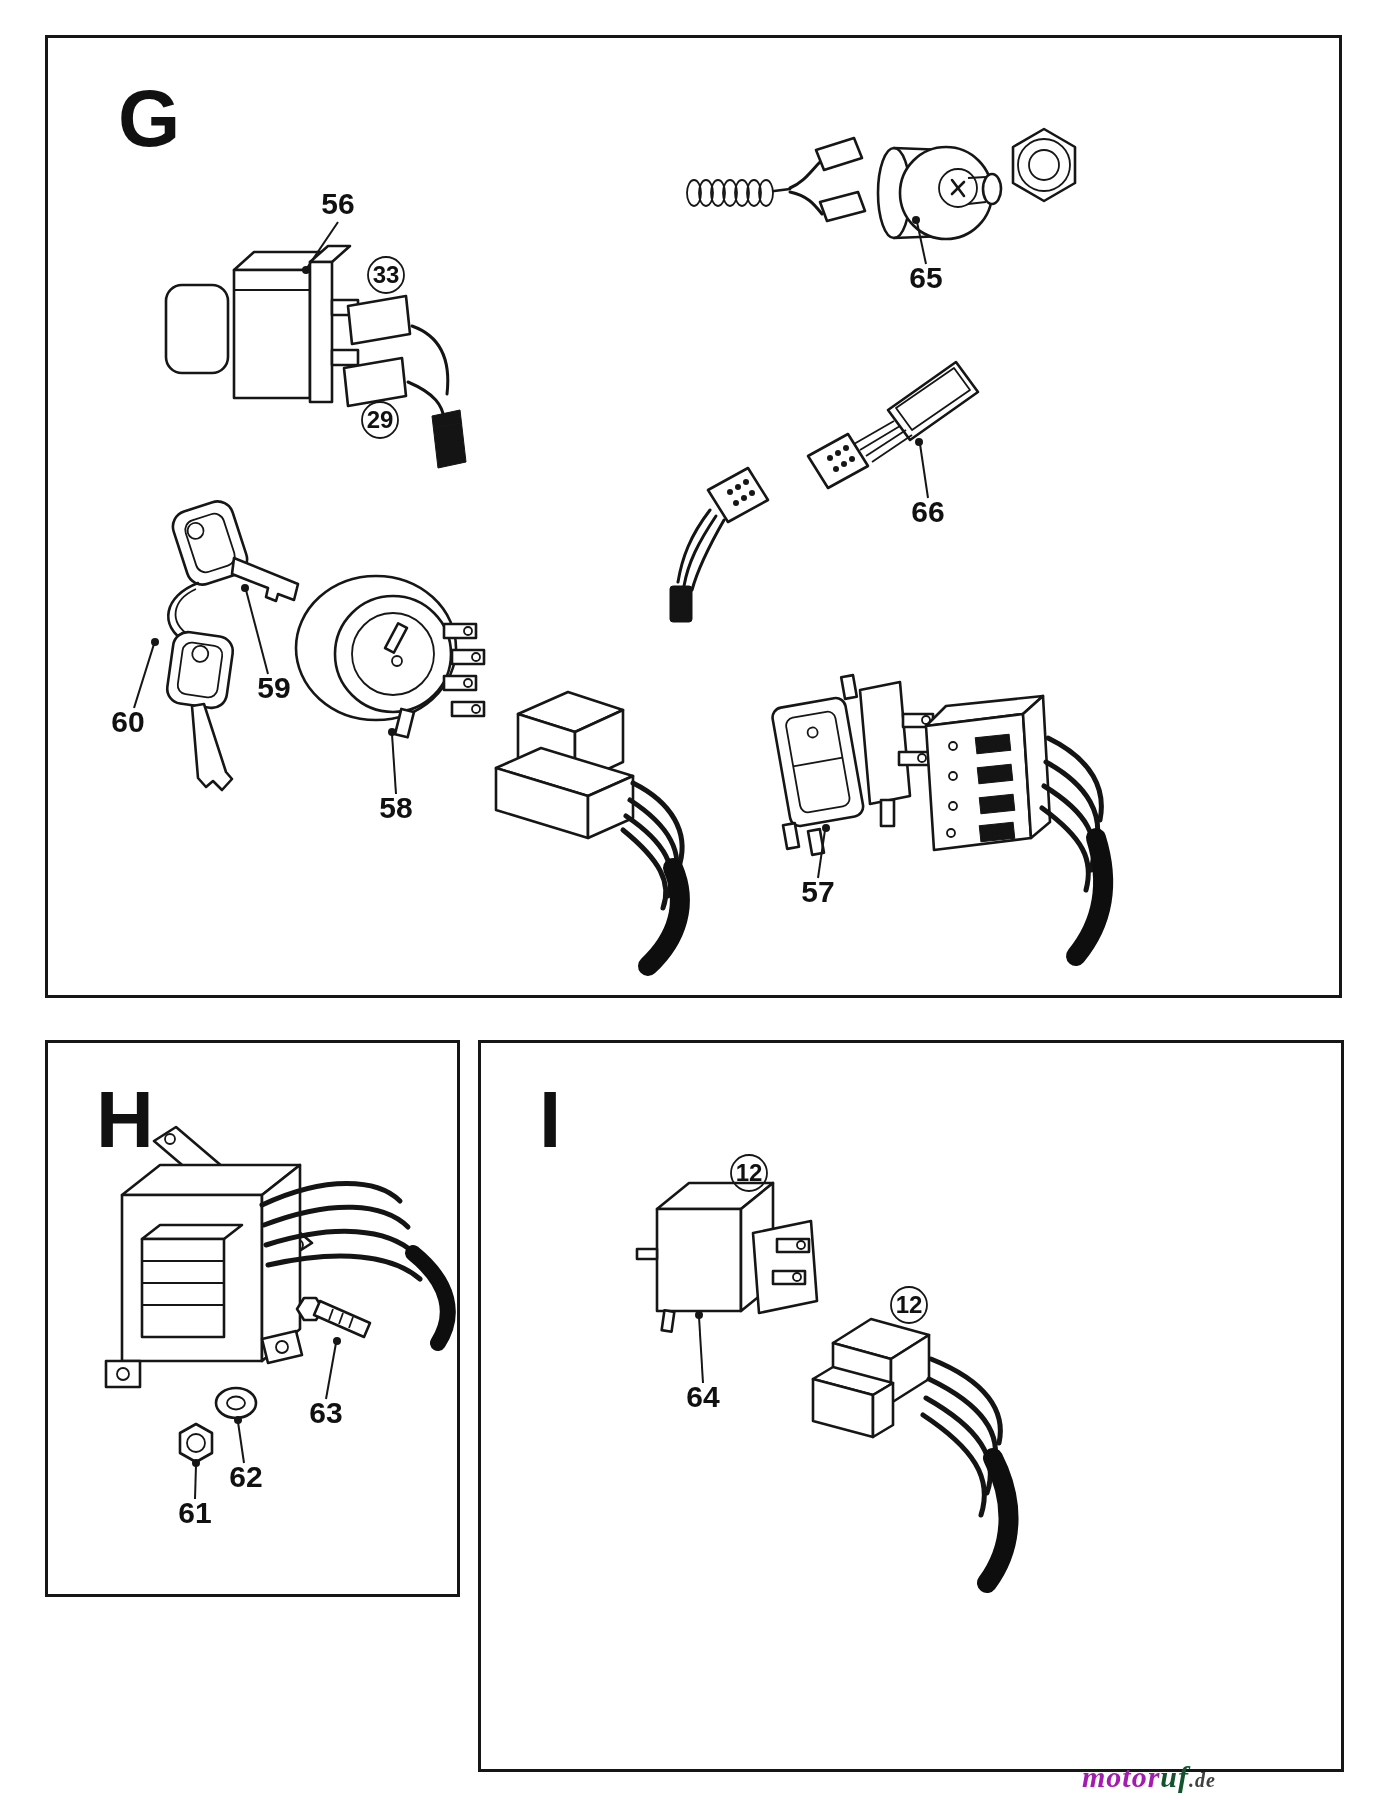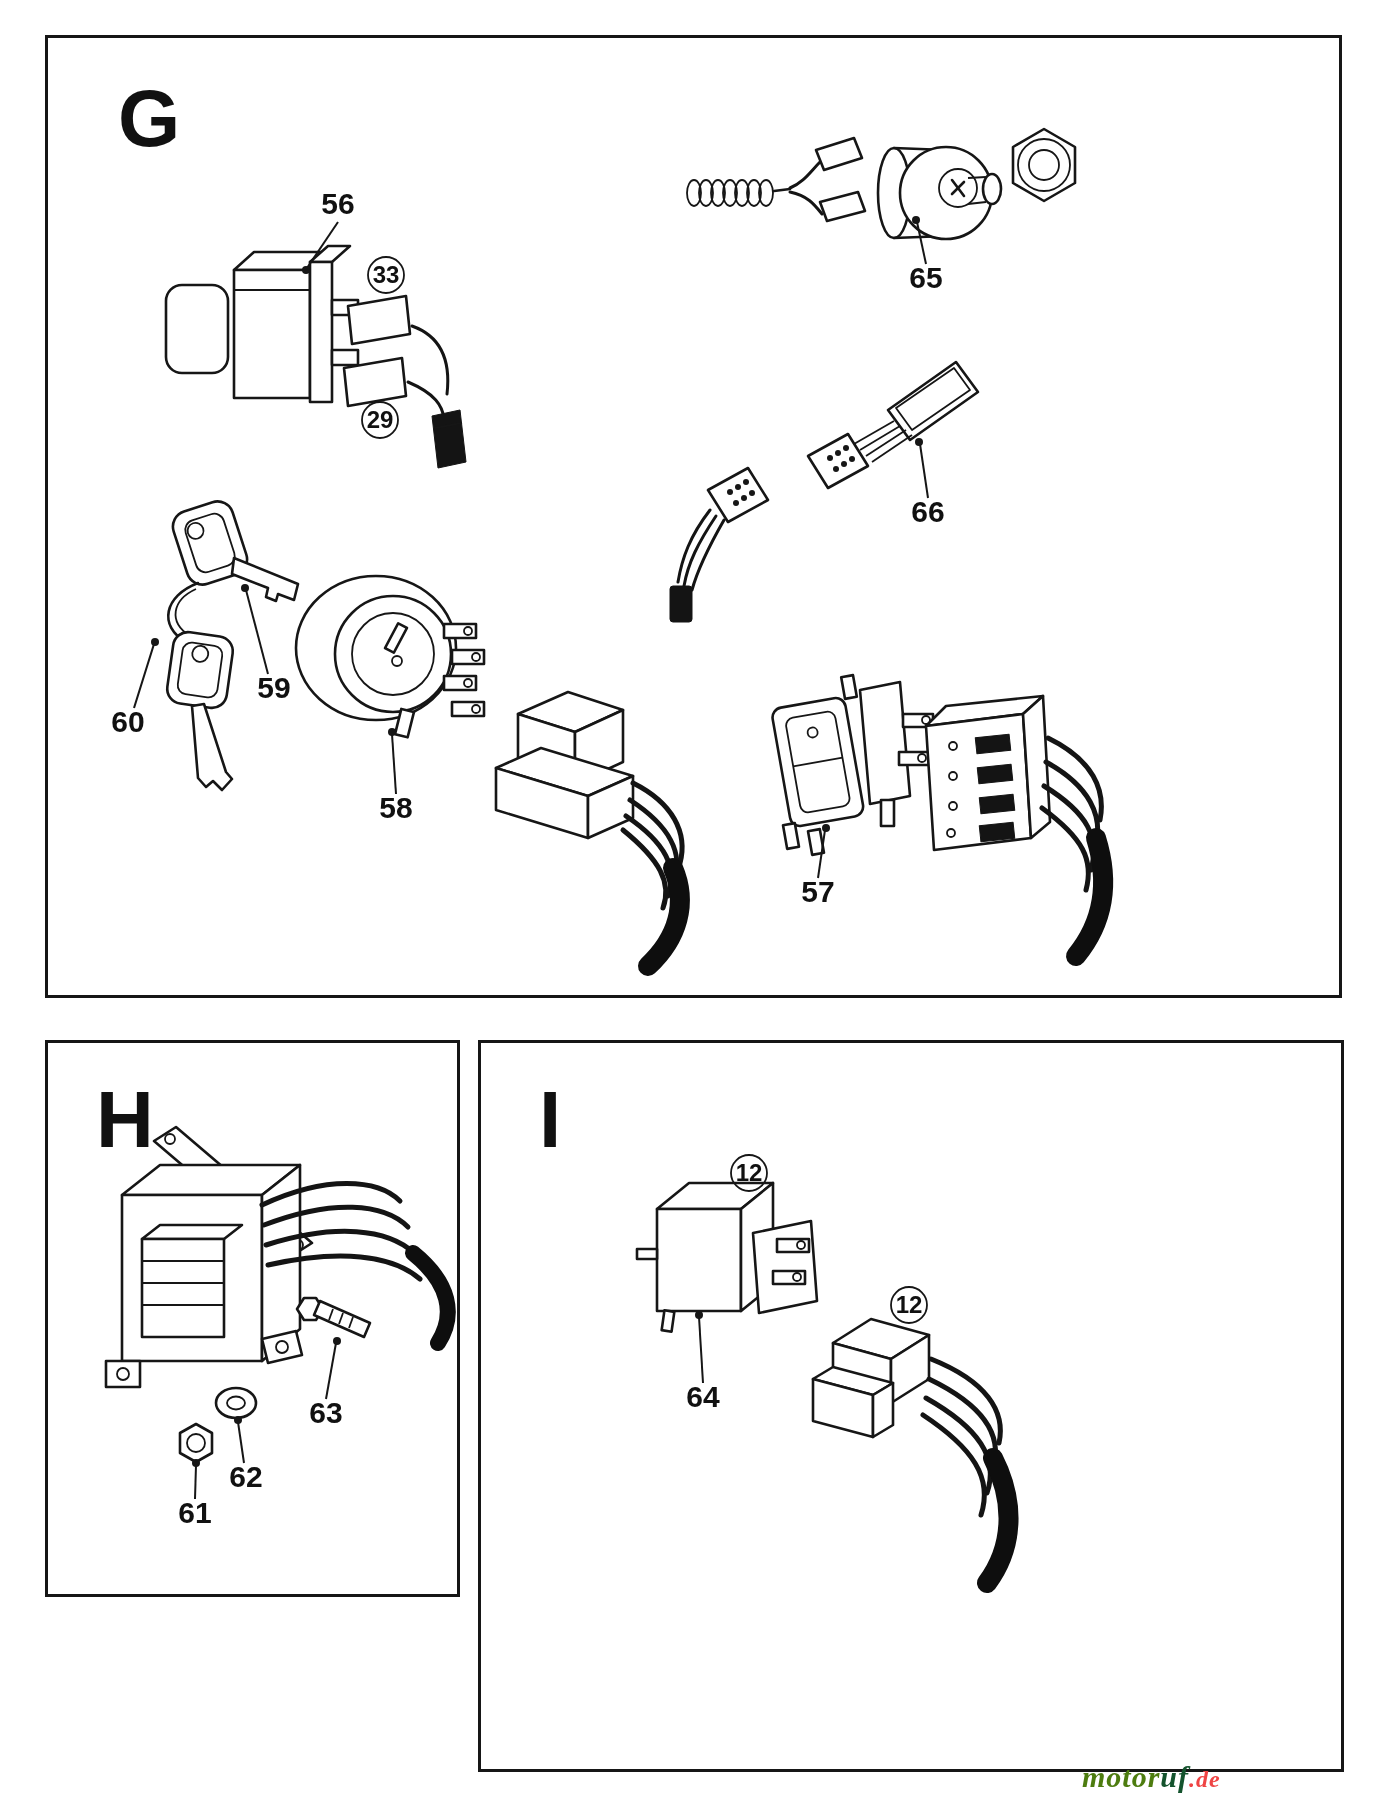--- a/index.html
+++ b/index.html
@@ -15,23 +15,23 @@
   .wire2{fill:none;stroke:#141414;stroke-width:3;stroke-linecap:round;}
   .cable{fill:none;stroke:#0e0e0e;stroke-width:20;stroke-linecap:round;}
   .cable2{fill:none;stroke:#0e0e0e;stroke-width:16;stroke-linecap:round;}
   .callout{stroke:#161616;stroke-width:2;fill:none;}
   .dot{fill:#161616;stroke:none;}
   text{fill:#111;stroke:none;}
   .num{font:bold 30px "Liberation Sans",sans-serif;text-anchor:middle;}
   .numc{font:bold 24px "Liberation Sans",sans-serif;text-anchor:middle;}
   .letter{font:bold 80px "Liberation Sans",sans-serif;}
   .watermark{position:absolute;left:1082px;top:1760px;font:bold italic 30px "Liberation Serif",serif;letter-spacing:1px;}
-  .wm-motor{color:#4d7c0f;}
+  .wm-motor{color:#a21caf;}
   .wm-uf{color:#14532d;}
-  .wm-de{color:#ef4444;font-size:24px;}
+  .wm-de{color:#404040;font-size:20px;}
 </style>
 </head>
 <body>
 
 <div class="page">
 
   <div class="panel" style="left:45px;top:35px;width:1297px;height:963px;">
     <svg viewBox="0 0 1291 957">
 
       <text class="letter" x="70" y="108">G</text>

